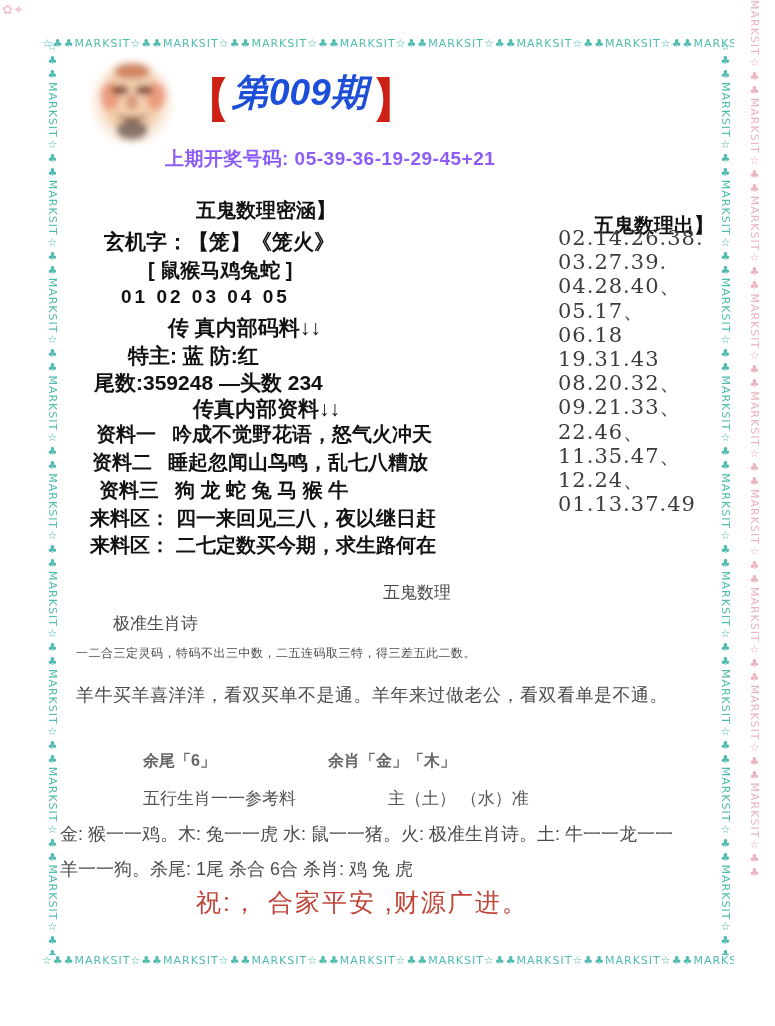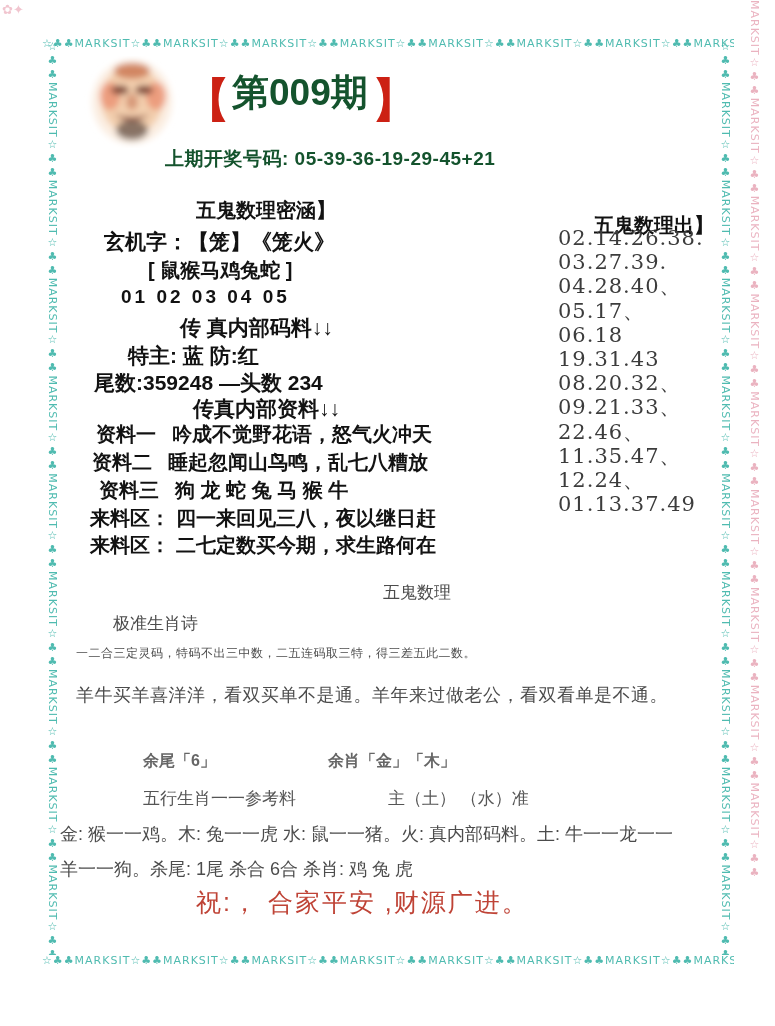--- a/index.html
+++ b/index.html
@@ -11,24 +11,24 @@
   .border-strip{color:#3db4a8;font-size:11px;letter-spacing:1px;opacity:.9;overflow:hidden;
                 font-family:"DejaVu Sans",sans-serif;}
   .border-h{height:15px;line-height:15px;}
   .border-v{width:15px;writing-mode:vertical-rl;}
   .border-pink{color:#e49aac;opacity:.75;}
   .corner-smudge{color:#e8a0b0;font-size:13px;opacity:.6;}
 
   
   .title-row{display:flex;align-items:center;}
   .t-bracket{color:#cc2114;font-size:46px;font-weight:900;line-height:1;}
-  .t-issue{color:#14532d;font-size:37px;font-weight:800;line-height:1;margin:0 4px 14px 2px;}
+  .t-issue{color:#1d4ed8;font-size:37px;font-weight:800;line-height:1;margin:0 4px 14px 2px;font-style:italic;}
   .t-name{color:#c23a2c;font-size:43px;font-weight:700;letter-spacing:3px;line-height:1;
           font-family:"DejaVu Serif","Liberation Serif",serif;}
-  .lastdraw{color:#14532d;font-size:19px;font-weight:700;letter-spacing:.5px;}
+  .lastdraw{color:#8b5cf6;font-size:19px;font-weight:700;letter-spacing:.5px;}
 
   
   .bold-blk{color:#121212;font-weight:700;font-size:21px;}
   .row-flex{display:flex;color:#121212;font-weight:700;font-size:20px;}
   .row-label{margin-right:16px;}
 
   
   .num-col{font-family:"DejaVu Serif","Liberation Serif",serif;color:#3c3c3c;
            font-size:21px;line-height:24.2px;letter-spacing:1px;}
 
@@ -76,21 +76,21 @@
     <span class="t-bracket">【</span>
     <span class="t-issue">第009期</span>
     <span class="t-bracket">】</span>
   </div>
   <div class="abs lastdraw" style="left:165px;top:146px;">上期开奖号码: 05-39-36-19-29-45+21</div>
 
   <div class="abs bold-blk" style="left:196px;top:197px;font-size:20px;">五鬼数理密涵】</div>
   <div class="abs bold-blk" style="left:104px;top:228px;">玄机字：【笼】《笼火》</div>
   <div class="abs bold-blk" style="left:148px;top:257px;font-size:20px;">[  鼠猴马鸡兔蛇    ]</div>
   <div class="abs bold-blk" style="left:121px;top:286px;font-size:19px;letter-spacing:3px;">01 02 03 04 05</div>
-  <div class="abs bold-blk" style="left:180px;top:314px;">传 真内部码料↓↓</div>
+  <div class="abs bold-blk" style="left:168px;top:314px;">传 真内部码料↓↓</div>
   <div class="abs bold-blk" style="left:128px;top:342px;">特主: 蓝    防:红</div>
   <div class="abs bold-blk" style="left:94px;top:369px;">尾数:359248 —头数 234</div>
   <div class="abs bold-blk" style="left:193px;top:395px;">传真内部资料↓↓</div>
 
   <div class="abs row-flex" style="left:96px;top:421px;">
     <span class="row-label">资料一</span>
     <span>吟成不觉野花语，怒气火冲天</span>
   </div>
   <div class="abs row-flex" style="left:92px;top:449px;">
     <span class="row-label">资料二</span>
@@ -127,18 +127,18 @@
 
   <div class="abs light" style="left:383px;top:581px;font-size:17px;">五鬼数理</div>
   <div class="abs light" style="left:113px;top:612px;font-size:17px;">极准生肖诗</div>
   <div class="abs light" style="left:76px;top:645px;font-size:12px;letter-spacing:.5px;text-align:center;">一二合三定灵码，特码不出三中数，二五连码取三特，得三差五此二数。</div>
   <div class="abs light" style="left:76px;top:683px;font-size:18px;letter-spacing:.5px;">羊牛买羊喜洋洋，看双买单不是通。羊年来过做老公，看双看单是不通。</div>
 
   <div class="abs lighter" style="left:143px;top:751px;font-size:16px;">余尾「6」</div>
   <div class="abs lighter" style="left:328px;top:751px;font-size:16px;">余肖「金」「木」</div>
   <div class="abs light" style="left:143px;top:787px;font-size:17px;color:#555;">五行生肖一一参考料</div>
   <div class="abs light" style="left:388px;top:787px;font-size:17px;color:#555;">主（土） （水）准</div>
-  <div class="abs light" style="left:60px;top:822px;font-size:18px;">金: 猴一一鸡。木: 兔一一虎 水: 鼠一一猪。火: 真内部码料。土: 牛一一龙一一</div>
+  <div class="abs light" style="left:60px;top:822px;font-size:18px;">金: 猴一一鸡。木: 兔一一虎 水: 鼠一一猪。火: 极准生肖诗。土: 牛一一龙一一</div>
   <div class="abs light" style="left:60px;top:857px;font-size:18px;">羊一一狗。杀尾: 1尾 杀合 6合 杀肖: 鸡 兔 虎</div>
 
   <div class="abs blessing" style="left:196px;top:886px;">祝:，  合家平安 ,财源广进。</div>
 
 </div>
 
 </body></html>

